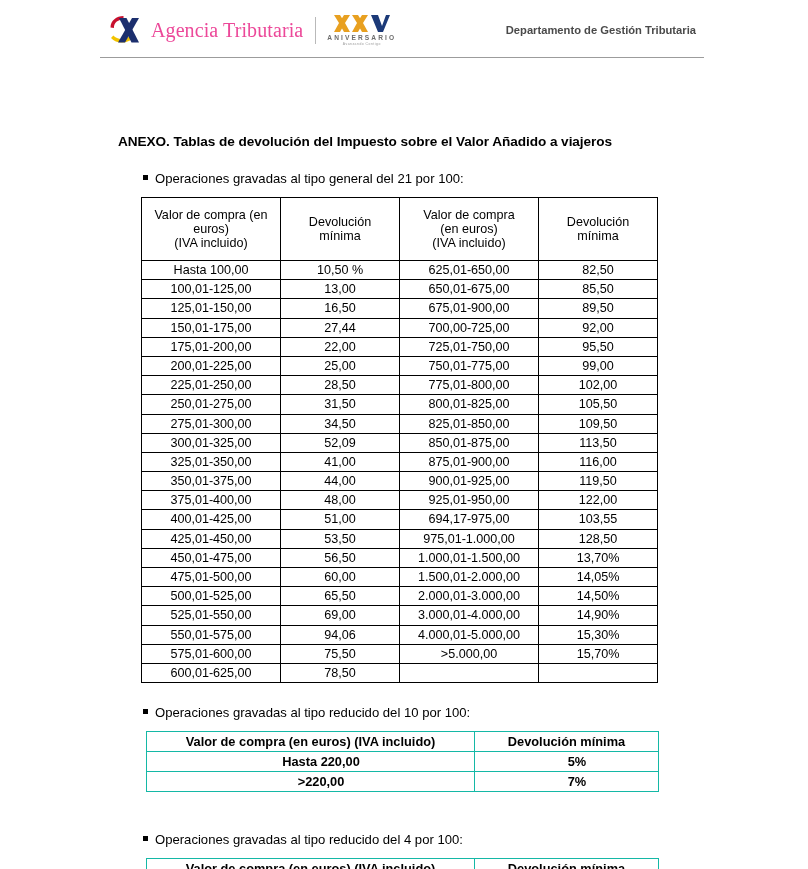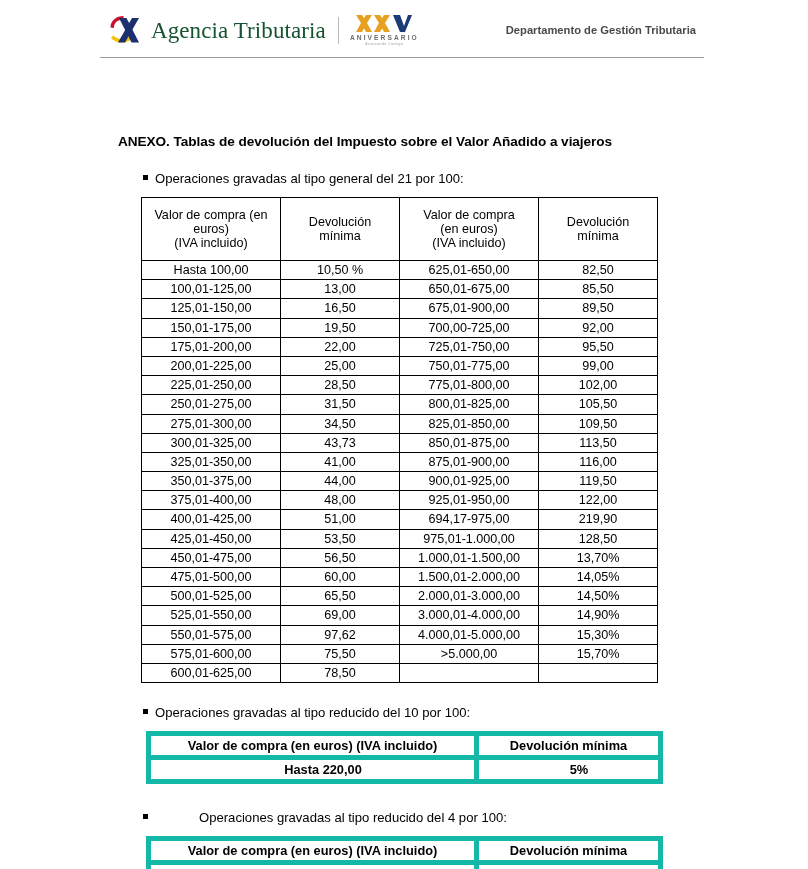--- a/index.html
+++ b/index.html
@@ -41,22 +41,22 @@
     gap: 9px;
   }
   .logo-mark {
     width: 34px;
     height: 33px;
     flex: 0 0 auto;
     display: block;
   }
   .logo-word {
     font-family: "Liberation Serif", serif;
-    font-size: 23px;
-    color: #14532d;
+    font-size: 20px;
+    color: #ec4899;
     letter-spacing: 0.1px;
     white-space: nowrap;
     line-height: 1;
   }
   .logo-sep {
     width: 1px;
     height: 27px;
     background: #b9b9b9;
     margin: 0 11px 0 12px;
     flex: 0 0 auto;
@@ -115,21 +115,21 @@
     white-space: nowrap;
   }
   .section-line {
     margin: 22px 0 0 143px;
     font-size: 13.1px;
     white-space: nowrap;
     display: flex;
     align-items: center;
   }
   .section-line.s2 { }
-  .section-line.s3 { margin-top: 26px; gap: 44px; }
+  .section-line.s3 { margin-top: 40px; }
   .bullet {
     display: inline-block;
     width: 5px;
     height: 5px;
     background: #000;
     margin-right: 7px;
     position: relative;
     top: -1px;
     flex: 0 0 auto;
   }
@@ -173,21 +173,21 @@
 
   
   table.small {
     margin-left: 146px;
     width: 512px;
     border-collapse: collapse;
     table-layout: fixed;
     font-size: 12.8px;
   }
   table.small td, table.small th {
-    border: 5px solid #14b8a6;
+    border: 1px solid #14b8a6;
     text-align: center;
     vertical-align: middle;
     height: 19px;
     padding: 0 3px;
     line-height: 1.1;
   }
   table.small th {
     font-weight: bold;
     font-size: 12.8px;
   }
@@ -292,21 +292,21 @@
             <td>85,50</td>
           </tr>
           <tr>
             <td>125,01-150,00</td>
             <td>16,50</td>
             <td>675,01-900,00</td>
             <td>89,50</td>
           </tr>
           <tr>
             <td>150,01-175,00</td>
-            <td>19,50</td>
+            <td>27,44</td>
             <td>700,00-725,00</td>
             <td>92,00</td>
           </tr>
           <tr>
             <td>175,01-200,00</td>
             <td>22,00</td>
             <td>725,01-750,00</td>
             <td>95,50</td>
           </tr>
           <tr>
@@ -328,21 +328,21 @@
             <td>105,50</td>
           </tr>
           <tr>
             <td>275,01-300,00</td>
             <td>34,50</td>
             <td>825,01-850,00</td>
             <td>109,50</td>
           </tr>
           <tr>
             <td>300,01-325,00</td>
-            <td>43,73</td>
+            <td>52,09</td>
             <td>850,01-875,00</td>
             <td>113,50</td>
           </tr>
           <tr>
             <td>325,01-350,00</td>
             <td>41,00</td>
             <td>875,01-900,00</td>
             <td>116,00</td>
           </tr>
           <tr>
@@ -354,21 +354,21 @@
           <tr>
             <td>375,01-400,00</td>
             <td>48,00</td>
             <td>925,01-950,00</td>
             <td>122,00</td>
           </tr>
           <tr>
             <td>400,01-425,00</td>
             <td>51,00</td>
             <td>694,17-975,00</td>
-            <td>219,90</td>
+            <td>103,55</td>
           </tr>
           <tr>
             <td>425,01-450,00</td>
             <td>53,50</td>
             <td>975,01-1.000,00</td>
             <td>128,50</td>
           </tr>
           <tr>
             <td>450,01-475,00</td>
             <td>56,50</td>
@@ -388,21 +388,21 @@
             <td>14,50%</td>
           </tr>
           <tr>
             <td>525,01-550,00</td>
             <td>69,00</td>
             <td>3.000,01-4.000,00</td>
             <td>14,90%</td>
           </tr>
           <tr>
             <td>550,01-575,00</td>
-            <td>97,62</td>
+            <td>94,06</td>
             <td>4.000,01-5.000,00</td>
             <td>15,30%</td>
           </tr>
           <tr>
             <td>575,01-600,00</td>
             <td>75,50</td>
             <td>&gt;5.000,00</td>
             <td>15,70%</td>
           </tr>
           <tr>
@@ -428,20 +428,24 @@
         <tr>
           <th>Valor de compra (en euros) (IVA incluido)</th>
           <th>Devolución mínima</th>
         </tr>
       </thead>
       <tbody id="body-10">
           <tr>
             <td class="k">Hasta 220,00</td>
             <td class="k">5%</td>
           </tr>
+          <tr>
+            <td class="k">&gt;220,00</td>
+            <td class="k">7%</td>
+          </tr>
         </tbody>
     </table>
 
     <div class="section-line s3">
       <span class="bullet"></span>
       <span>Operaciones gravadas al tipo reducido del 4 por 100:</span>
     </div>
 
     <table class="small" id="table-4">
       <colgroup>

